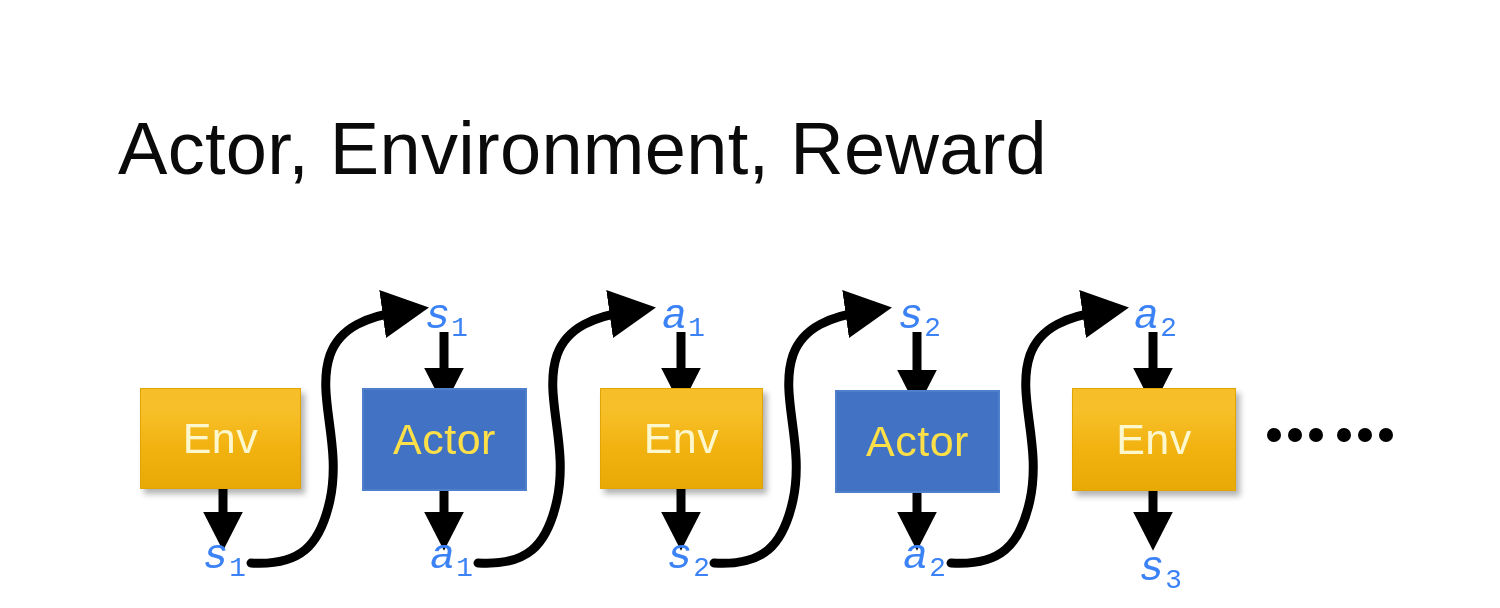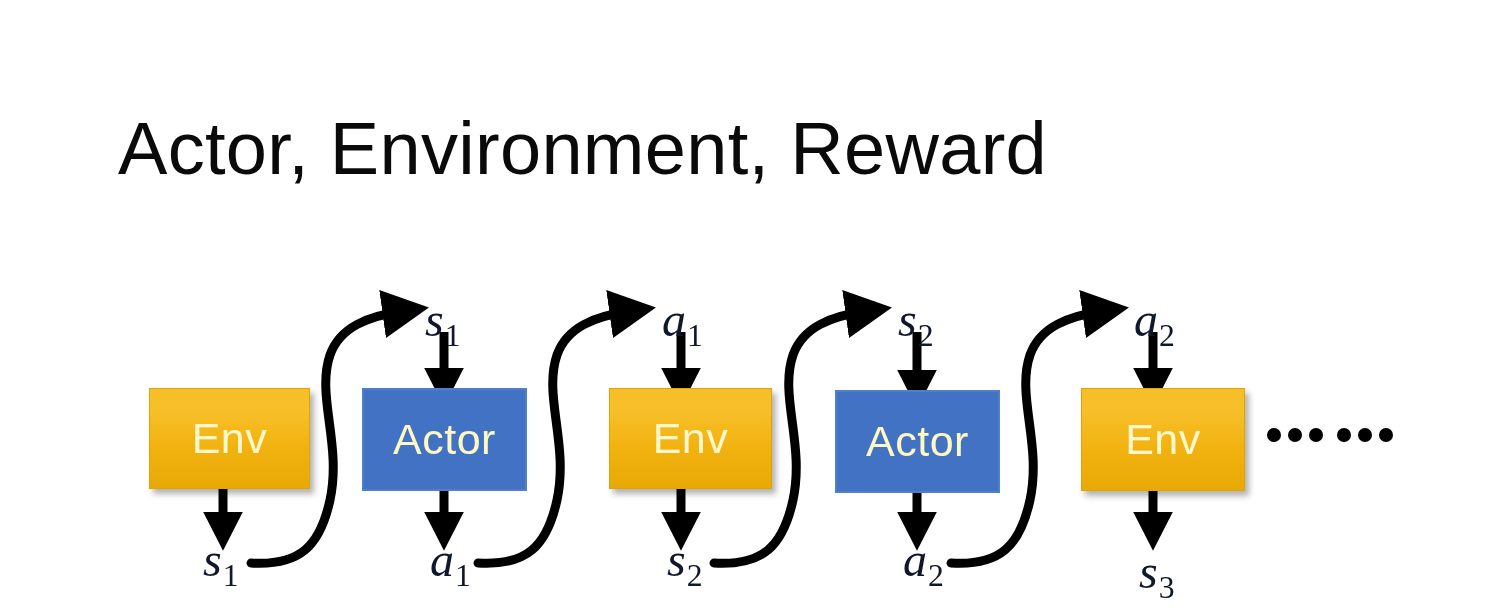--- a/index.html
+++ b/index.html
@@ -41,36 +41,35 @@
     font-weight: 400;
     font-size: 43px;
     line-height: 1;
     letter-spacing: 0.5px;
   }
   .node-box.env {
     background: linear-gradient(180deg, #f6bf2a 0%, #f7c02b 18%, #f2b311 58%, #e8a906 100%);
     color: #fdf7cd;
     border: 1px solid #e0a505;
     box-shadow: 4px 5px 6px rgba(0,0,0,0.30);
-    margin-left: 9px;
   }
   .node-box.actor {
     background: #4272c3;
-    color: #fef9c3;
+    color: #fde047;
     border: 2px solid #4f7fcb;
     box-shadow: 0 0 0 0 rgba(0,0,0,0);
   }
 
   
   .math-label {
     position: absolute;
-    font-family: Liberation Serif, serif;
+    font-family: Liberation Mono, monospace;
     font-style: italic;
-    font-size: 48px;
-    color: #0f172a;
+    font-size: 42px;
+    color: #3b82f6;
     white-space: nowrap;
     line-height: 1;
   }
   .math-label .sub {
     font-size: 0.66em;
     font-style: normal;
     vertical-align: -0.30em;
     margin-left: 1px;
     letter-spacing: 0;
   }

